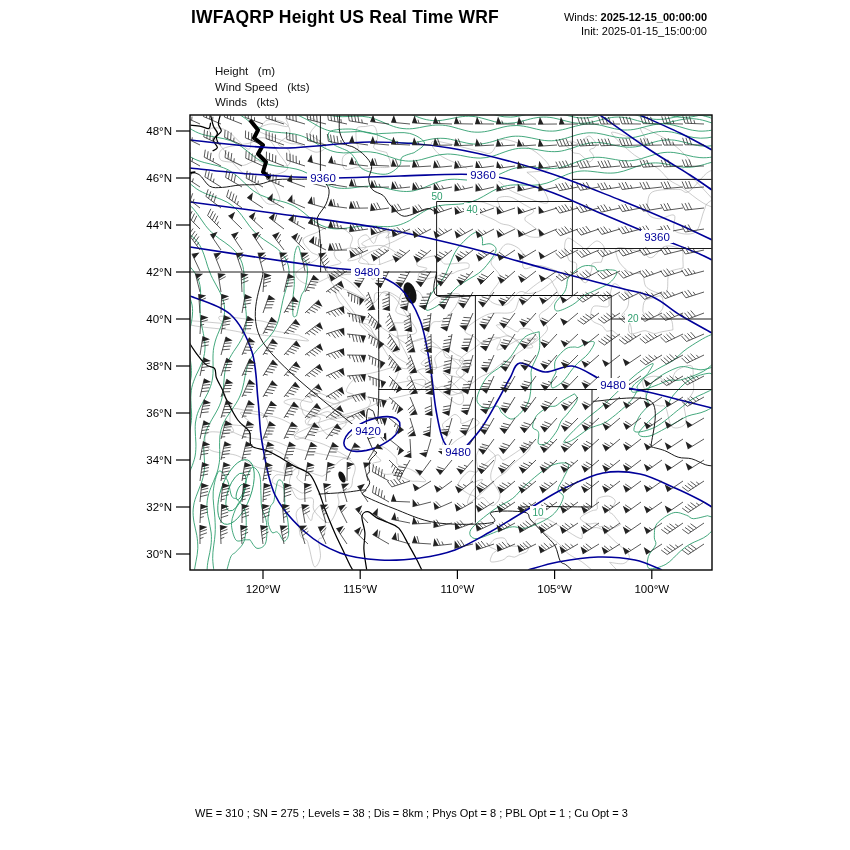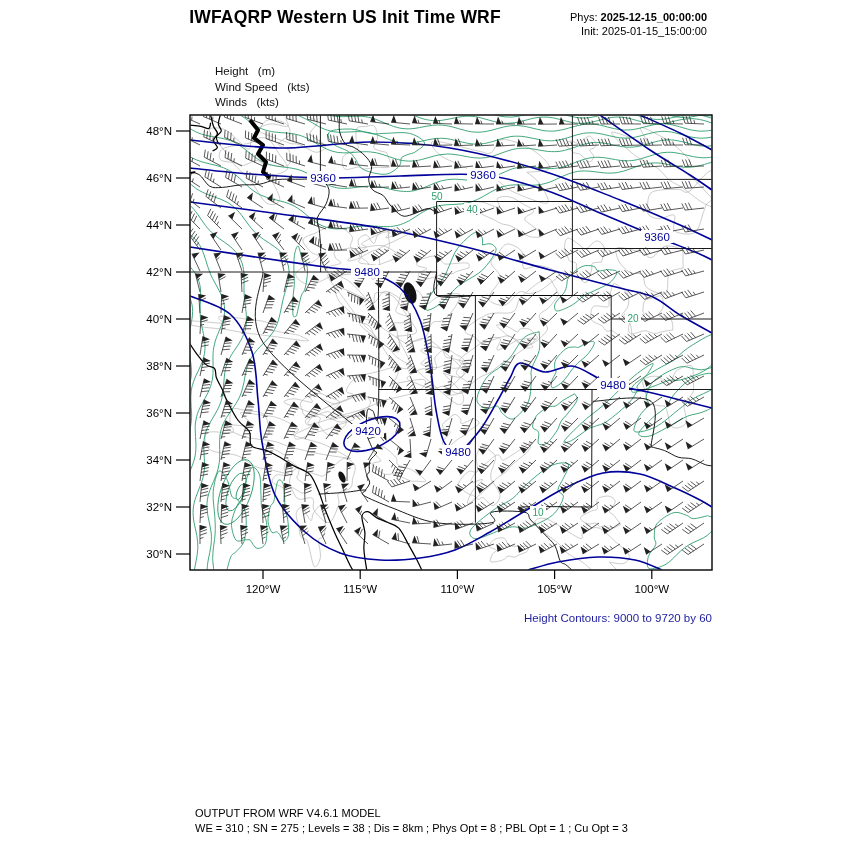--- a/index.html
+++ b/index.html
@@ -12,24 +12,24 @@
   #legend div{white-space:pre;margin-left:20px;}
   #contour-legend{right:138px;top:607px;text-align:right;font-size:11.5px;line-height:23px;}
   #contour-legend .hgt{color:#1c1c9e;}
   #contour-legend .wsp{color:#3cb371;}
   #footer{left:195px;top:806px;font-size:11px;line-height:15px;color:#000;}
   svg text{font-family:"Liberation Sans","DejaVu Sans",sans-serif;}
 </style>
 </head>
 <body>
 
-<div class="abs" id="title">IWFAQRP Western US Init Time WRF</div>
+<div class="abs" id="title">IWFAQRP Height US Real Time WRF</div>
 
 <div class="abs" id="run-info">
-  <div><span>Phys:</span> <span class="val-bold">2025-12-15_00:00:00</span></div>
+  <div><span>Winds:</span> <span class="val-bold">2025-12-15_00:00:00</span></div>
   <div><span>Init:</span> <span>2025-01-15_15:00:00</span></div>
 </div>
 
 <div class="abs" id="legend">
   <div>Height   (m)</div>
   <div>Wind Speed   (kts)</div>
   <div>Winds   (kts)</div>
 </div>
 
 <svg id="map-svg" class="abs" style="left:0;top:0" width="850" height="850" viewBox="0 0 850 850">
@@ -232,19 +232,17 @@
     <text x="360.2" y="593" text-anchor="middle" font-size="11.5px" fill="#000">115°W</text>
     <line x1="457.4" y1="570" x2="457.4" y2="579" stroke="#000" stroke-width="1.2"></line>
     <text x="457.4" y="593" text-anchor="middle" font-size="11.5px" fill="#000">110°W</text>
     <line x1="554.6" y1="570" x2="554.6" y2="579" stroke="#000" stroke-width="1.2"></line>
     <text x="554.6" y="593" text-anchor="middle" font-size="11.5px" fill="#000">105°W</text>
     <line x1="651.8" y1="570" x2="651.8" y2="579" stroke="#000" stroke-width="1.2"></line>
     <text x="651.8" y="593" text-anchor="middle" font-size="11.5px" fill="#000">100°W</text>
   </svg>
 
 <div class="abs" id="contour-legend">
-  <div class="hgt">Height Contours: 9000 to 9720 by 60</div>
 </div>
 
 <div class="abs" id="footer">
-  <div>OUTPUT FROM WRF V4.6.1 MODEL</div>
   <div>WE = 310 ; SN = 275 ; Levels = 38 ; Dis = 8km ; Phys Opt = 8 ; PBL Opt = 1 ; Cu Opt = 3</div>
 </div>
 
 </body></html>

